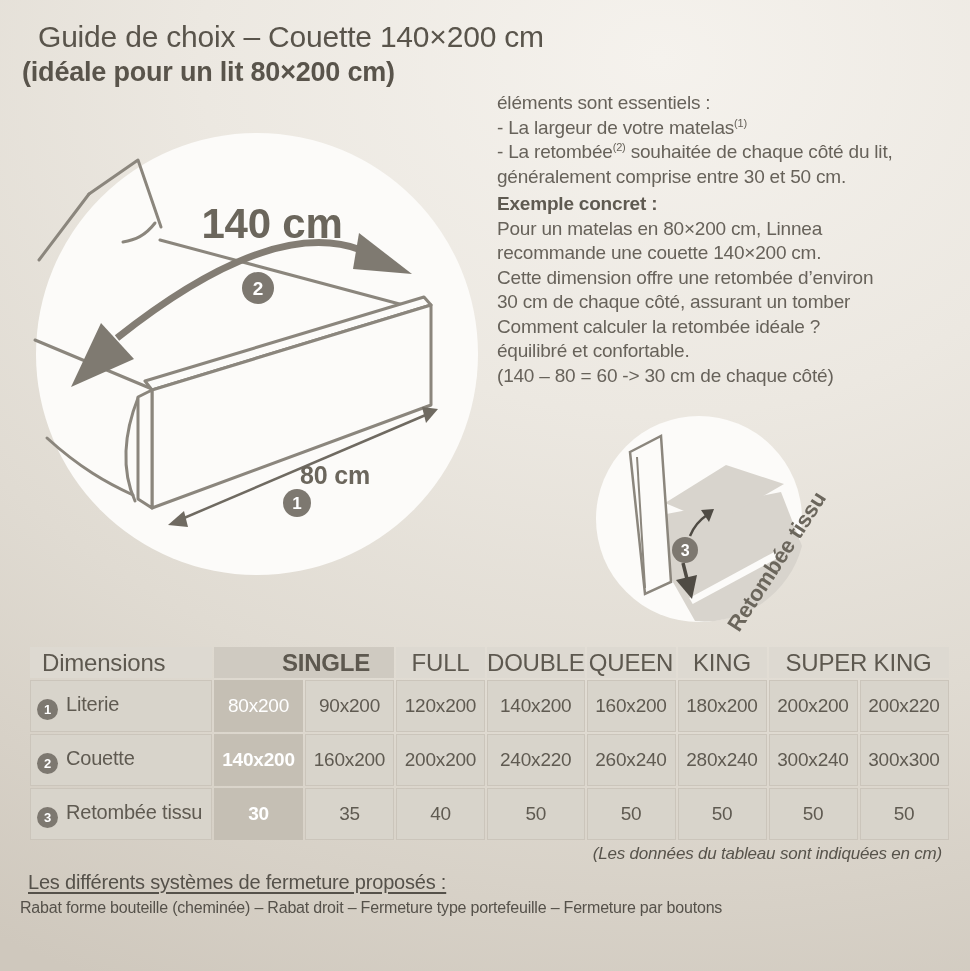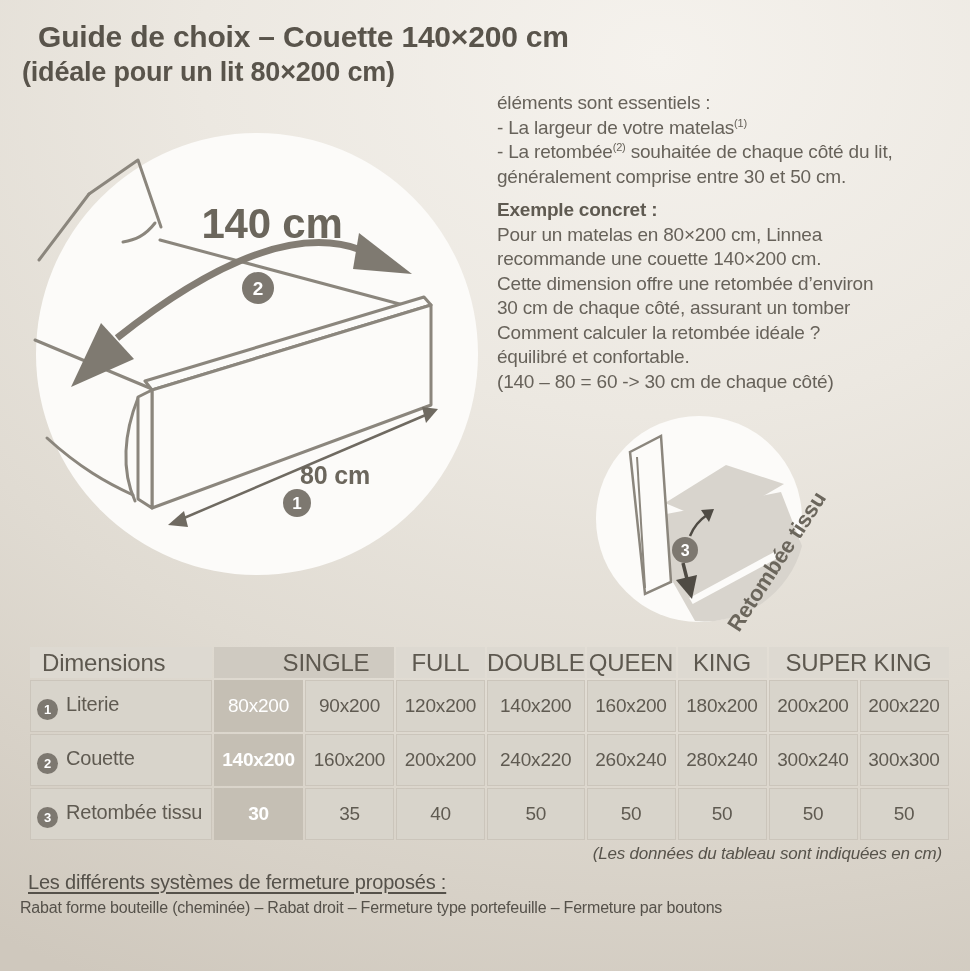--- a/index.html
+++ b/index.html
@@ -14,47 +14,47 @@
     --line-gray:#8b867d;
   }
   html,body{margin:0;padding:0;}
   .canvas{
     position:relative;width:970px;height:971px;overflow:hidden;
     background:radial-gradient(135% 105% at 68% 6%, #f5f2ed 0%, #ece8e1 35%, #e0dbd2 65%, #cfc8bd 100%);
     font-family:"Liberation Sans", sans-serif;
     color:var(--body-text);
     letter-spacing:-0.2px;
   }
-  .page-title{position:absolute;left:38px;top:20px;font-size:30px;font-weight:bold;color:var(--title-text);white-space:nowrap;}
+  .page-title{position:absolute;left:38px;top:20px;font-size:30px;font-weight:normal;color:var(--title-text);white-space:nowrap;}
   .page-subtitle{position:absolute;left:22px;top:57px;font-size:27px;font-weight:bold;color:var(--title-text);white-space:nowrap;}
 
   .rightcol{position:absolute;left:497px;top:91px;width:465px;font-size:19px;line-height:24.5px;color:var(--body-text);}
   .rightcol .line{white-space:nowrap;}
   .rightcol sup{font-size:11px;line-height:0;}
-  .example-heading{font-weight:bold;color:#5f5a51;margin-top:9px;}
+  .example-heading{font-weight:bold;color:#5f5a51;margin-top:3px;}
 
   .diagram-main{position:absolute;left:25px;top:128px;width:460px;height:452px;}
   .diagram-small{position:absolute;left:573px;top:403px;width:335px;height:250px;}
   .circle-fill{fill:#fcfbf9;}
   .sketch{stroke:var(--line-gray);stroke-width:3;fill:none;stroke-linecap:round;stroke-linejoin:round;}
   .face{fill:#fcfbf9;stroke:var(--line-gray);stroke-width:3;stroke-linejoin:round;}
   .arrow-bold{stroke:#837d74;stroke-width:7;fill:none;}
   .arrow-head{fill:#7f7a71;stroke:none;}
   .arrow-thin{stroke:#6f6a61;stroke-width:2.5;fill:none;}
   .thin-head{fill:#6f6a61;stroke:none;}
   .badge-circle{fill:var(--badge-bg);}
   .badge-num{fill:#fff;font-weight:bold;text-anchor:middle;}
   .dim-label{fill:#6b665c;font-weight:bold;text-anchor:middle;}
   .soft{fill:#d8d4cd;stroke:none;}
   .small-label{fill:#6b665c;font-weight:bold;font-size:22px;}
 
   .size-table{position:absolute;left:28px;top:645px;border-collapse:separate;border-spacing:2px;table-layout:fixed;}
   .size-table th{height:31px;background:var(--header-bg);font-weight:normal;font-size:24px;color:#5d584f;text-align:center;padding:0;}
   .size-table th.dim-head{text-align:left;padding-left:12px;}
-  .size-table th.single-head{background:var(--single-header-bg);font-weight:normal;padding-left:44px;}
+  .size-table th.single-head{background:var(--single-header-bg);font-weight:bold;padding-left:44px;}
   .size-table td{height:50px;background:var(--cell-bg);border:1px solid #cbc5bb;text-align:center;font-size:19px;color:#5f5a51;padding:0;}
   .size-table td.rowlabel{text-align:left;padding-left:6px;font-size:20px;}
   .size-table td.hl{background:var(--highlight-bg);color:var(--highlight-text);border-color:var(--highlight-bg);margin-left:46px;}
   .size-table td.hl.b{font-weight:bold;}
   .tbadge{display:inline-block;width:21px;height:21px;line-height:21px;border-radius:50%;background:var(--badge-bg);color:#fff;font-size:13px;font-weight:bold;text-align:center;margin-right:8px;vertical-align:-3px;letter-spacing:0;}
 
   .table-note{position:absolute;right:28px;top:844px;font-size:17px;font-style:italic;color:#57534b;white-space:nowrap;}
   .footer-heading{position:absolute;left:28px;top:871px;font-size:20px;color:#55514a;text-decoration:underline;text-underline-offset:3px;white-space:nowrap;}
   .footer-systems{position:absolute;left:20px;top:899px;font-size:16px;color:#55514a;white-space:nowrap;}
 </style>

